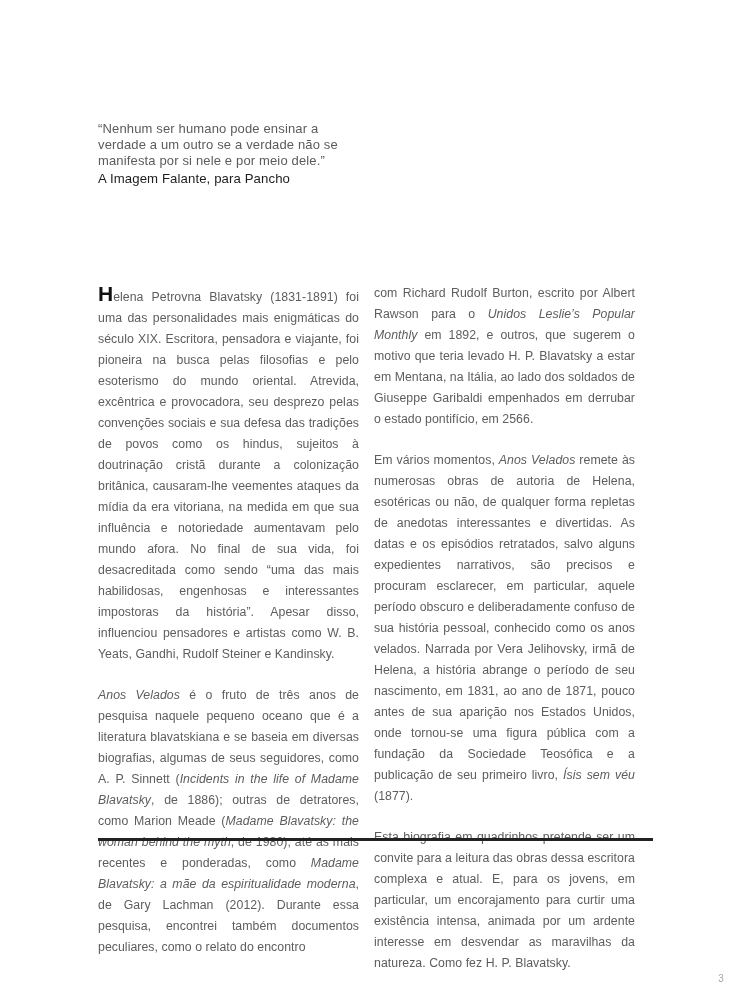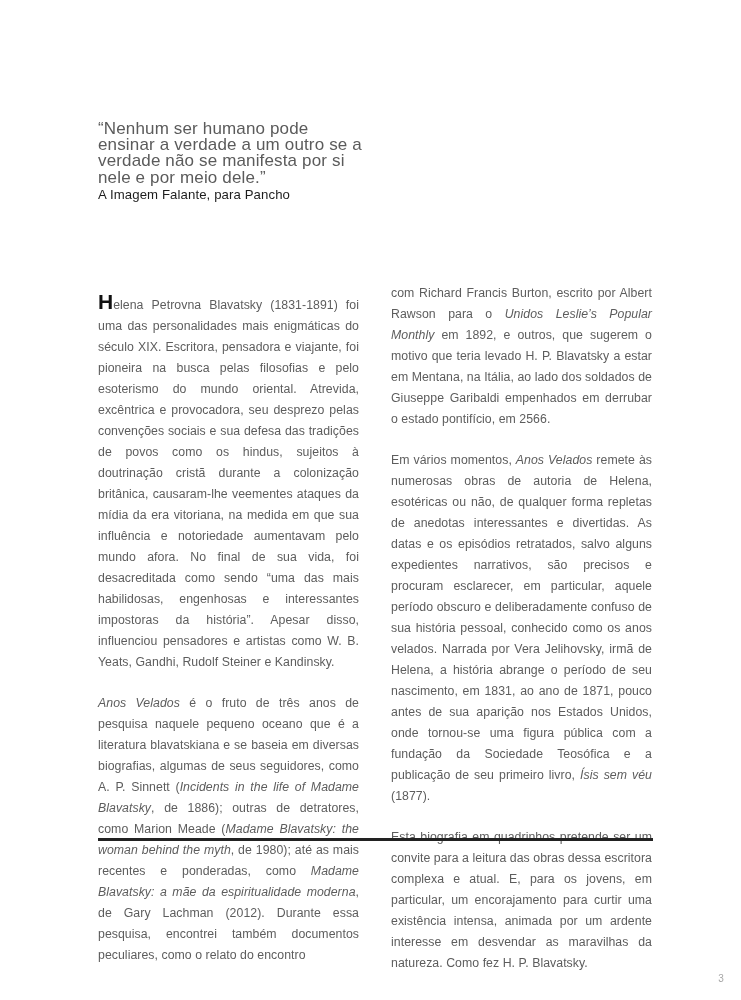--- a/index.html
+++ b/index.html
@@ -17,42 +17,41 @@
   }
 
   
   .epigraph {
     position: absolute;
     left: 98px;
     top: 121px;
     width: 268px;
   }
   .epigraph-quote {
-    font-size: 17px;
+    font-size: 13px;
     line-height: 16.2px;
     color: #5b5b5b;
     letter-spacing: 0.15px;
     font-weight: 300;
   }
   .epigraph-source {
     font-size: 13.2px;
     line-height: 17px;
     color: #1d1d1d;
     letter-spacing: 0.1px;
   }
 
   
   .columns {
     position: absolute;
     left: 98px;
     top: 283px;
     width: 555px;
     display: flex;
-    gap: 32px;
-    align-items: center;
+    gap: 15px;
   }
   .col {
     width: 261px;
   }
   .col p {
     margin: 0 0 20px 0;
     font-size: 12.3px;
     line-height: 21px;
     color: #5d5d5d;
     text-align: justify;
@@ -106,21 +105,21 @@
   </div>
 
   <div class="columns">
 
     <div class="col">
       <p><span class="dropcap">H</span><span>elena Petrovna Blavatsky (1831-1891) foi uma das personalidades mais enigmáticas do século XIX. Escritora, pensadora e viajante, foi pioneira na busca pelas filosofias e pelo esoterismo do mundo oriental. Atrevida, excêntrica e provocadora, seu desprezo pelas convenções sociais e sua defesa das tradições de povos como os hindus, sujeitos à doutrinação cristã durante a colonização britânica, causaram-lhe veementes ataques da mídia da era vitoriana, na medida em que sua influência e notoriedade aumentavam pelo mundo afora. No final de sua vida, foi desacreditada como sendo “uma das mais habilidosas, engenhosas e interessantes impostoras da história”. Apesar disso, influenciou pensadores e artistas como W. B. Yeats, Gandhi, Rudolf Steiner e Kandinsky.</span></p>
       <p><i>Anos Velados</i><span> é o fruto de três anos de pesquisa naquele pequeno oceano que é a literatura blavatskiana e se baseia em diversas biografias, algumas de seus seguidores, como A. P. Sinnett (</span><i>Incidents in the life of Madame Blavatsky</i><span>, de 1886); outras de detratores, como Marion Meade (</span><i>Madame Blavatsky: the woman behind the myth</i><span>, de 1980); até as mais recentes e ponderadas, como </span><i>Madame Blavatsky: a mãe da espiritualidade moderna</i><span>, de Gary Lachman (2012). Durante essa pesquisa, encontrei também documentos peculiares, como o relato do encontro</span></p>
     </div>
 
     <div class="col">
-      <p><span>com Richard Francis Burton, escrito por Albert Rawson para o </span><i>Unidos Leslie’s Popular Monthly</i><span> em 1892, e outros, que sugerem o motivo que teria levado H. P. Blavatsky a estar em Mentana, na Itália, ao lado dos soldados de Giuseppe Garibaldi empenhados em derrubar o estado pontifício, em 2566.</span></p>
+      <p><span>com Richard Rudolf Burton, escrito por Albert Rawson para o </span><i>Unidos Leslie’s Popular Monthly</i><span> em 1892, e outros, que sugerem o motivo que teria levado H. P. Blavatsky a estar em Mentana, na Itália, ao lado dos soldados de Giuseppe Garibaldi empenhados em derrubar o estado pontifício, em 2566.</span></p>
       <p><span>Em vários momentos, </span><i>Anos Velados</i><span> remete às numerosas obras de autoria de Helena, esotéricas ou não, de qualquer forma repletas de anedotas interessantes e divertidas. As datas e os episódios retratados, salvo alguns expedientes narrativos, são precisos e procuram esclarecer, em particular, aquele período obscuro e deliberadamente confuso de sua história pessoal, conhecido como os anos velados. Narrada por Vera Jelihovsky, irmã de Helena, a história abrange o período de seu nascimento, em 1831, ao ano de 1871, pouco antes de sua aparição nos Estados Unidos, onde tornou-se uma figura pública com a fundação da Sociedade Teosófica e a publicação de seu primeiro livro, </span><i>Ísis sem véu</i><span> (1877).</span></p>
       <p>Esta biografia em quadrinhos pretende ser um convite para a leitura das obras dessa escritora complexa e atual. E, para os jovens, em particular, um encorajamento para curtir uma existência intensa, animada por um ardente interesse em desvendar as maravilhas da natureza. Como fez H. P. Blavatsky.</p>
     </div>
 
   </div>
 
   <div class="rule"></div>
 
   <div class="page-number">3</div>
 

